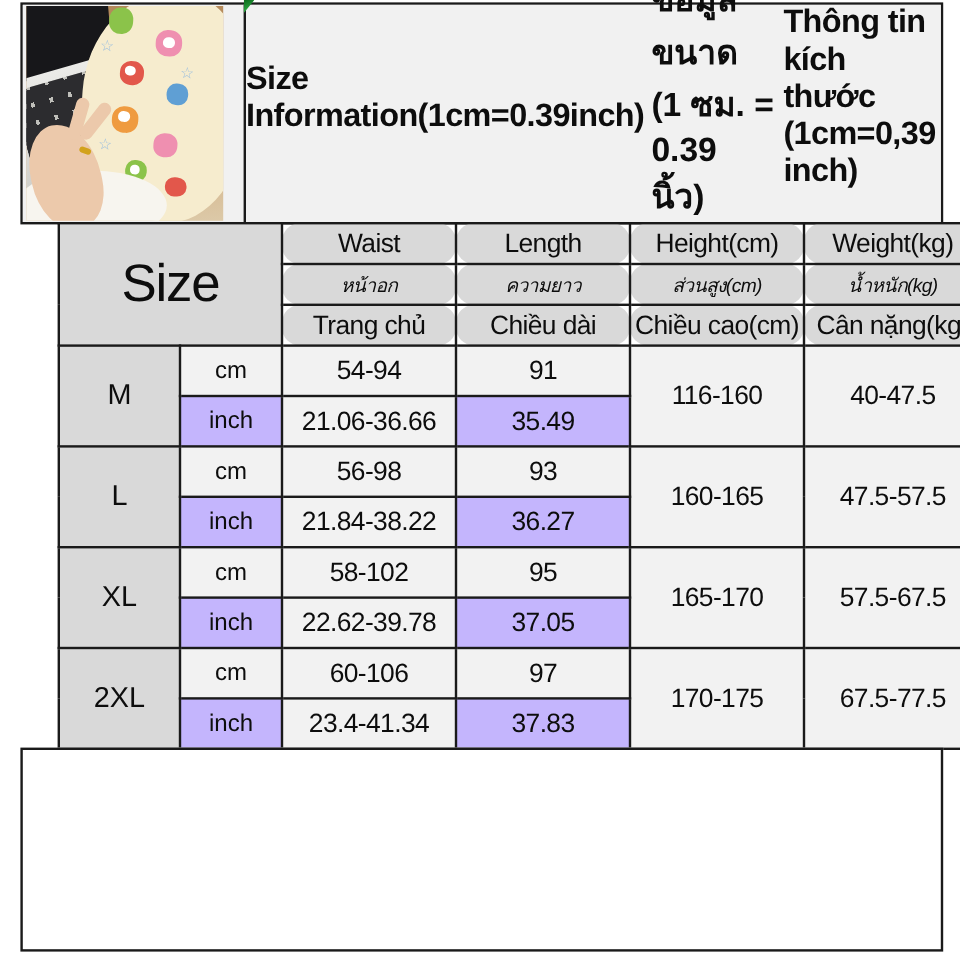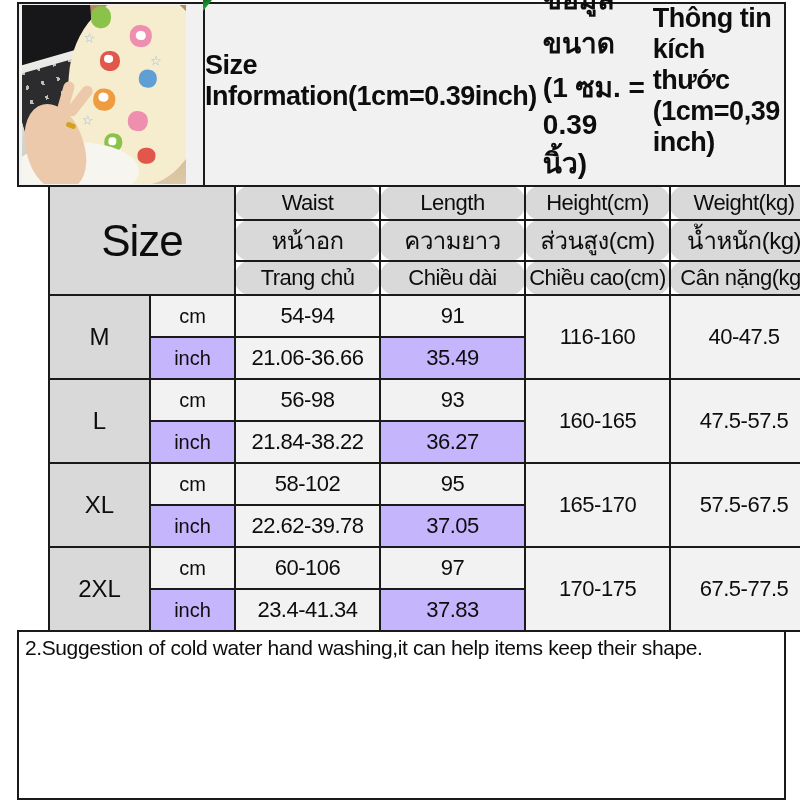--- a/index.html
+++ b/index.html
@@ -86,21 +86,21 @@
   .size-table td, .size-table th {
     border: 2px solid #1a1a1a;
     text-align: center;
     vertical-align: middle;
     padding: 0;
     font-weight: normal;
   }
   .size-table tr.hdr { height: 34px; }
   .size-table tr.data { height: 42px; }
   .hdr-cell { background: #d9d9d9; font-weight: bold; font-size: 22px; letter-spacing: -0.5px; border-radius: 15px; }
-  .hdr-th { font-size: 24px; }
+  .hdr-th { font-size: 16px; font-style: italic; }
   .size-corner { background: #d9d9d9; font-weight: bold; font-size: 44px; letter-spacing: -1px; }
   .size-label { background: #d9d9d9; font-weight: bold; font-size: 24px; }
   .unit { font-weight: bold; font-size: 20px; }
   .bg-gray { background: #f2f2f2; }
   .bg-white { background: #c4b5fd; }
   .val { font-size: 22px; letter-spacing: -0.5px; }
 
   
   .attention {
     margin-top: -2px;
@@ -239,17 +239,16 @@
     </tr>
     <tr class="data">
       <td class="unit bg-white">inch</td>
       <td class="val bg-gray">23.4-41.34</td>
       <td class="val bg-white">37.83</td>
     </tr>
   </tbody>
   </table>
 
   <div class="attention">
-    <div>2.Suggestion of cold water hand washing,it can help items keep their shape.</div>
   </div>
 </div>
 
 <div class="corner-triangle"></div>
 
 </body></html>

